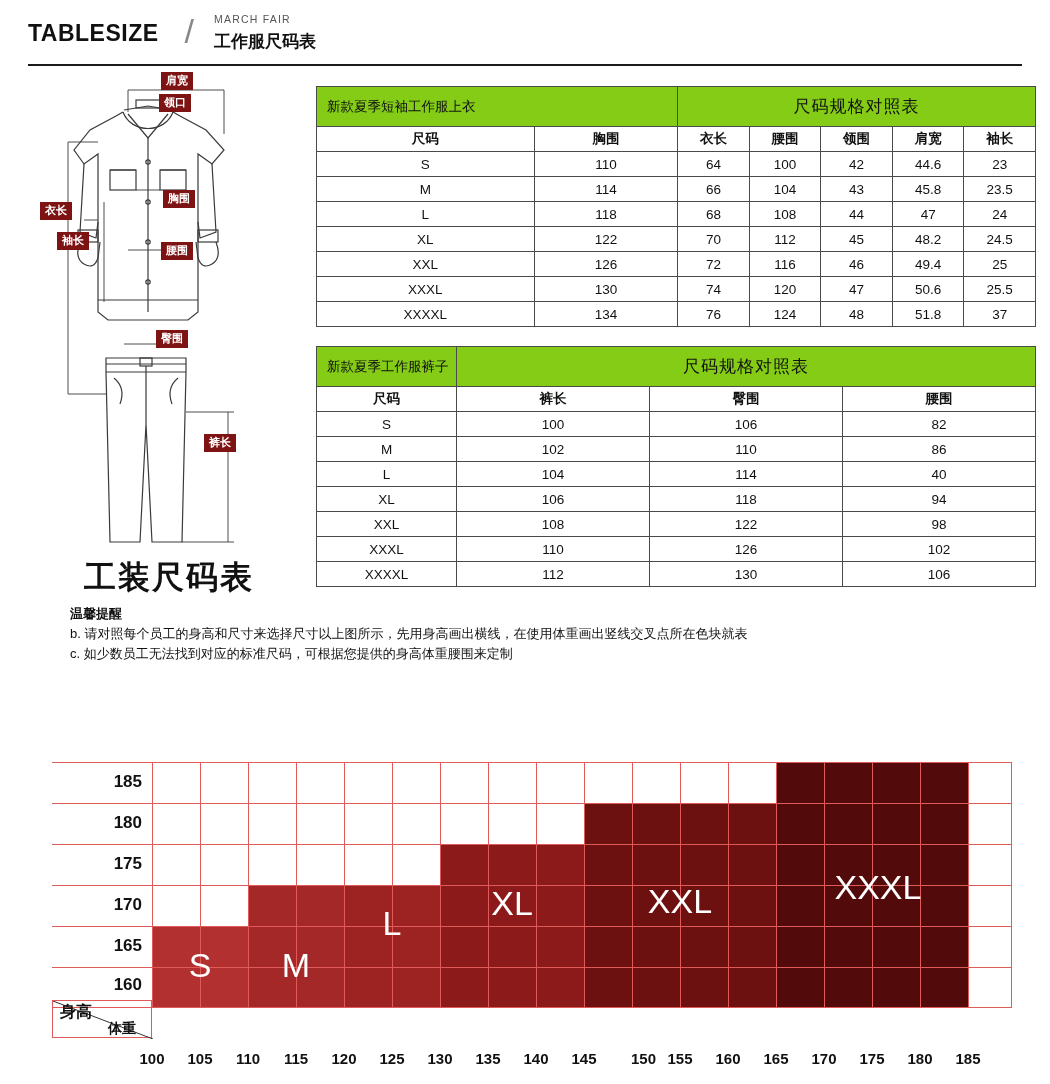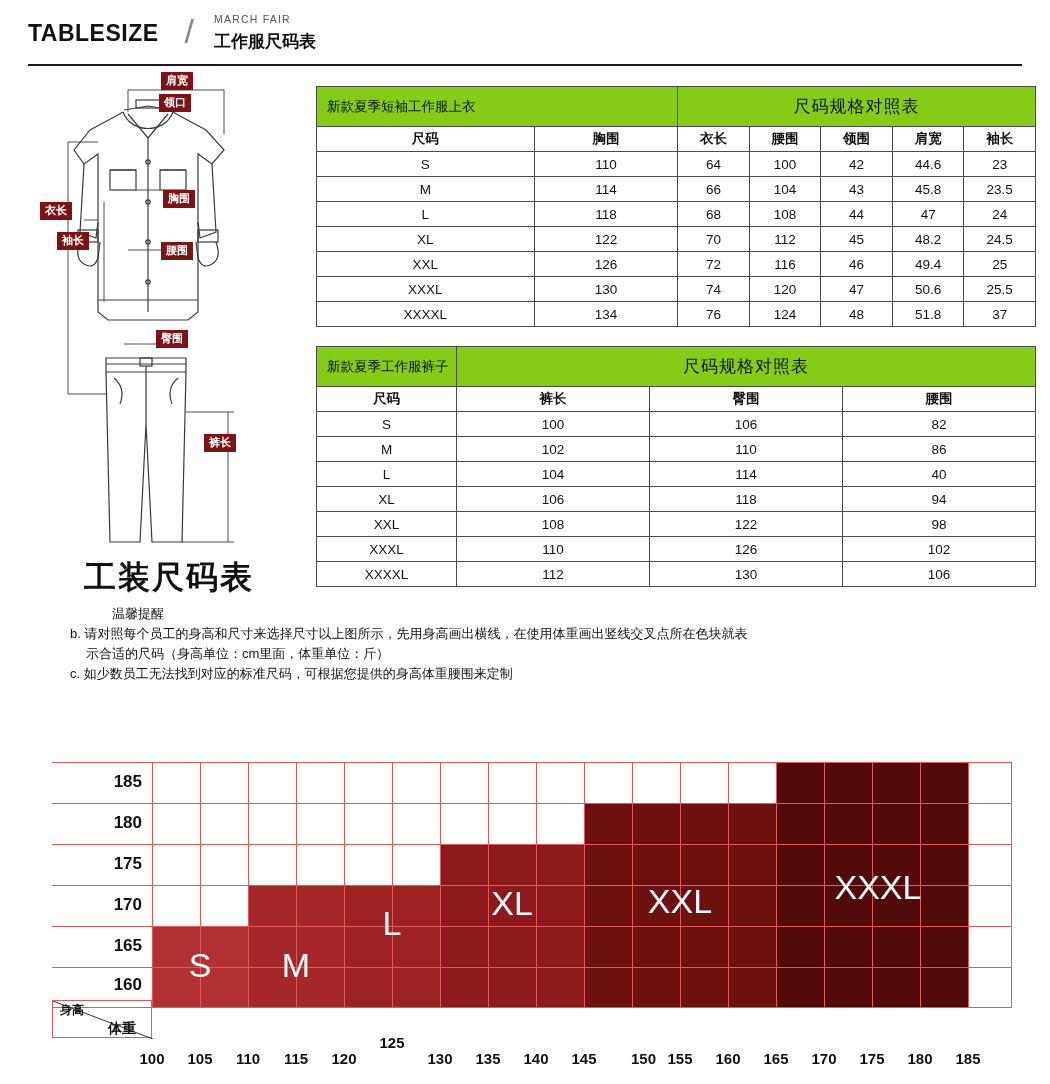--- a/index.html
+++ b/index.html
@@ -56,21 +56,21 @@
   .title-left { text-align:left !important; padding-left:10px !important; font-size:13.5px; font-weight:400; }
   .title-mid { font-size:17px; font-weight:700; letter-spacing:1px; }
   tr.head-row td { font-weight:700; font-size:13.5px; }
 
   
   .big-cap {
     position:absolute; left:84px; top:556px;
     font-size:32px; font-weight:700; letter-spacing:2px; color:#111;
   }
   .notes { position:absolute; left:70px; top:604px; width:900px; font-size:13px; line-height:1.55; color:#111;}
-  .notes .hl { font-weight:400;margin-left:42px; }
+  .notes .hl { font-weight:700; }
 
   
   .chart { position:absolute; left:52px; top:762px; width:960px; height:276px; }
   .grid-area { position:absolute; left:100px; top:0; width:860px; height:246px; }
   .cell { position:absolute; box-sizing:border-box; }
   .gridline-v, .gridline-h { position:absolute; background:#e05a5a; }
   .rowlabel {
     position:absolute; right:4px; width:56px; text-align:right;
     font-size:17px; font-weight:700; color:#111;
   }
@@ -78,21 +78,21 @@
     position:absolute; text-align:center; font-size:15px; font-weight:700; color:#111;
   }
   .szlabel {
     position:absolute; color:#fff; font-weight:400; text-align:center;
     font-family:"Liberation Sans", sans-serif;
   }
   .corner-box {
     position:absolute; left:52px; top:1000px; width:100px; height:38px;
     border:1px solid #e05a5a;
   }
-  .corner-top { position:absolute; left:60px; top:1002px; font-size:12px; font-weight:700; color:#111; }
+  .corner-top { position:absolute; left:60px; top:1002px; font-size:16px; font-weight:700; color:#111; }
   .corner-bot { position:absolute; left:108px; top:1020px; font-size:14px; font-weight:700; color:#111; }
 </style>
 </head>
 <body>
 
 <div class="header">
   <div class="header-left">
     <span class="l1">TABLE</span>
     <span class="l2">SIZE</span>
   </div>
@@ -311,21 +311,20 @@
         <td>106</td>
       </tr>
     </tbody>
   </table>
 </div>
 
 <div class="big-cap">工装尺码表</div>
 <div class="notes">
   <div class="hl">温馨提醒</div>
   <div>b. 请对照每个员工的身高和尺寸来选择尺寸以上图所示，先用身高画出横线，在使用体重画出竖线交叉点所在色块就表</div>
-  <div style="padding-left:16px;">示合适的尺码（身高单位：cm里面，体重单位：斤）</div>
   <div>c. 如少数员工无法找到对应的标准尺码，可根据您提供的身高体重腰围来定制</div>
 </div>
 
 <div class="chart">
   <div class="grid-area">
 
     <div class="cell" style="left:0px;   top:164px; width:96px;  height:82px;  background:#b33030;"></div>
     <div class="cell" style="left:96px;  top:123px; width:96px;  height:123px; background:#a52828;"></div>
     <div class="cell" style="left:192px; top:123px; width:96px;  height:123px; background:#9d2222;"></div>
     <div class="cell" style="left:288px; top:82px;  width:144px; height:164px; background:#8c1a1a;"></div>
@@ -373,21 +372,21 @@
   <span class="rowlabel" style="left:34px; top:92px;">175</span>
   <span class="rowlabel" style="left:34px; top:133px;">170</span>
   <span class="rowlabel" style="left:34px; top:174px;">165</span>
   <span class="rowlabel" style="left:34px; top:213px;">160</span>
 
   <span class="collabel" style="left:76px;  top:288px; width:48px;">100</span>
   <span class="collabel" style="left:124px; top:288px; width:48px;">105</span>
   <span class="collabel" style="left:172px; top:288px; width:48px;">110</span>
   <span class="collabel" style="left:220px; top:288px; width:48px;">115</span>
   <span class="collabel" style="left:268px; top:288px; width:48px;">120</span>
-  <span class="collabel" style="left:316px; top:272px; width:48px;">125</span>
+  <span class="collabel" style="left:316px; top:288px; width:48px;">125</span>
   <span class="collabel" style="left:364px; top:288px; width:48px;">130</span>
   <span class="collabel" style="left:412px; top:288px; width:48px;">135</span>
   <span class="collabel" style="left:460px; top:288px; width:48px;">140</span>
   <span class="collabel" style="left:508px; top:288px; width:48px;">145</span>
   <span class="collabel" style="left:556px; top:288px; width:48px;text-align:right;">150</span>
   <span class="collabel" style="left:604px; top:288px; width:48px;">155</span>
   <span class="collabel" style="left:652px; top:288px; width:48px;">160</span>
   <span class="collabel" style="left:700px; top:288px; width:48px;">165</span>
   <span class="collabel" style="left:748px; top:288px; width:48px;">170</span>
   <span class="collabel" style="left:796px; top:288px; width:48px;">175</span>

